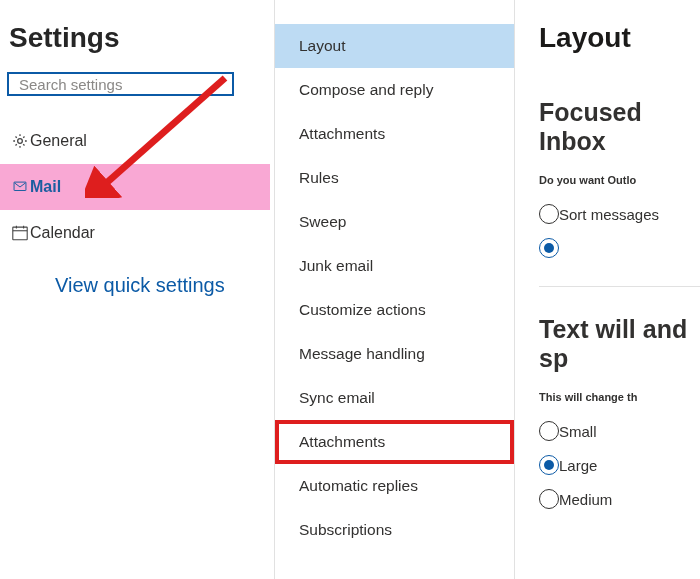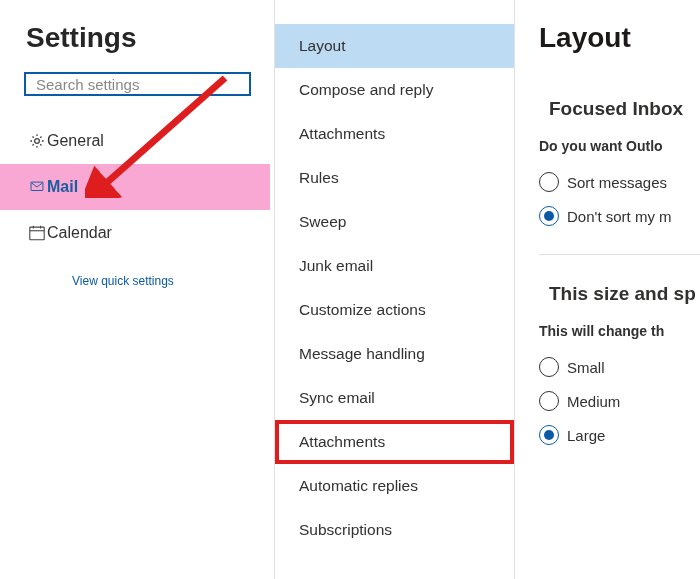--- a/index.html
+++ b/index.html
@@ -10,21 +10,21 @@
       width: 700px;
       height: 579px;
       overflow: hidden;
       background: #fff;
       display: flex;
       position: relative;
     }
     
     .left-panel {
       width: 275px;
-      padding: 22px 4px 0 24px;
+      padding: 22px 4px 0 7px;
       border-right: 1px solid #e1e1e1;
       background: #fff;
     }
     .settings-title {
       font-size: 28px;
       font-weight: 600;
       color: #262626;
       margin-bottom: 18px;
       padding-left: 2px;
     }
@@ -66,21 +66,21 @@
       width: 20px;
       height: 20px;
       display: flex;
       align-items: center;
       justify-content: center;
       color: #444;
     }
     .nav-item.selected .icon { color: #1b5ea0; }
     .quick-link {
       color: #0b5aa6;
-      font-size: 12px;
+      font-size: 20px;
       padding: 18px 0 0 48px;
       cursor: pointer;
     }
     
     .middle-panel {
       width: 240px;
       padding-top: 24px;
       border-right: 1px solid #e1e1e1;
       background: #fff;
     }
@@ -107,37 +107,36 @@
       padding: 22px 0 0 24px;
       background: #fff;
     }
     .right-title {
       font-size: 28px;
       font-weight: 600;
       color: #1b1a19;
       margin-bottom: 44px;
     }
     .section-heading {
-      font-size: 19px;
+      font-size: 25px;
       font-weight: 600;
       color: #323130;
       margin-bottom: 18px;
-      margin-left: 10px;
     }
     .section-sub {
-      font-size: 14px;
+      font-size: 11px;
       font-weight: 600;
       color: #323130;
       margin-bottom: 18px;
       white-space: nowrap;
     }
     .radio-row {
       display: flex;
       align-items: center;
-      gap: 8px;
+      gap: 0;
       margin-bottom: 14px;
       white-space: nowrap;
       font-size: 15px;
       cursor: pointer;
     }
     .radio {
       width: 20px;
       height: 20px;
       border: 1px solid #323130;
       border-radius: 50%;
@@ -241,38 +240,37 @@
   <div class="right-title">Layout</div>
 
   <div class="section-heading">Focused Inbox</div>
   <div class="section-sub">Do you want Outlo</div>
   <div class="radio-row">
     <span class="radio"></span>
     <span>Sort messages</span>
   </div>
   <div class="radio-row">
     <span class="radio checked"></span>
-    <span>Don't sort my m</span>
   </div>
 
   <hr class="divider">
 
-  <div class="section-heading">This size and sp</div>
+  <div class="section-heading">Text will and sp</div>
   <div class="section-sub">This will change th</div>
   <div class="radio-row">
     <span class="radio"></span>
     <span>Small</span>
   </div>
   <div class="radio-row">
+    <span class="radio checked"></span>
+    <span>Large</span>
+  </div>
+  <div class="radio-row">
     <span class="radio"></span>
     <span>Medium</span>
-  </div>
-  <div class="radio-row">
-    <span class="radio checked"></span>
-    <span>Large</span>
   </div>
 </div>
 
 <svg class="arrow-annotation" viewBox="0 0 145 130">
   <defs>
     <marker id="arrowhead" markerWidth="6" markerHeight="6" refX="1" refY="3" orient="auto">
       <polygon points="0 0, 6 3, 0 6" fill="#de1e1e"></polygon>
     </marker>
   </defs>
   <line x1="140" y1="10" x2="18" y2="118" stroke="#de1e1e" stroke-width="7" marker-end="url(#arrowhead)"></line>

